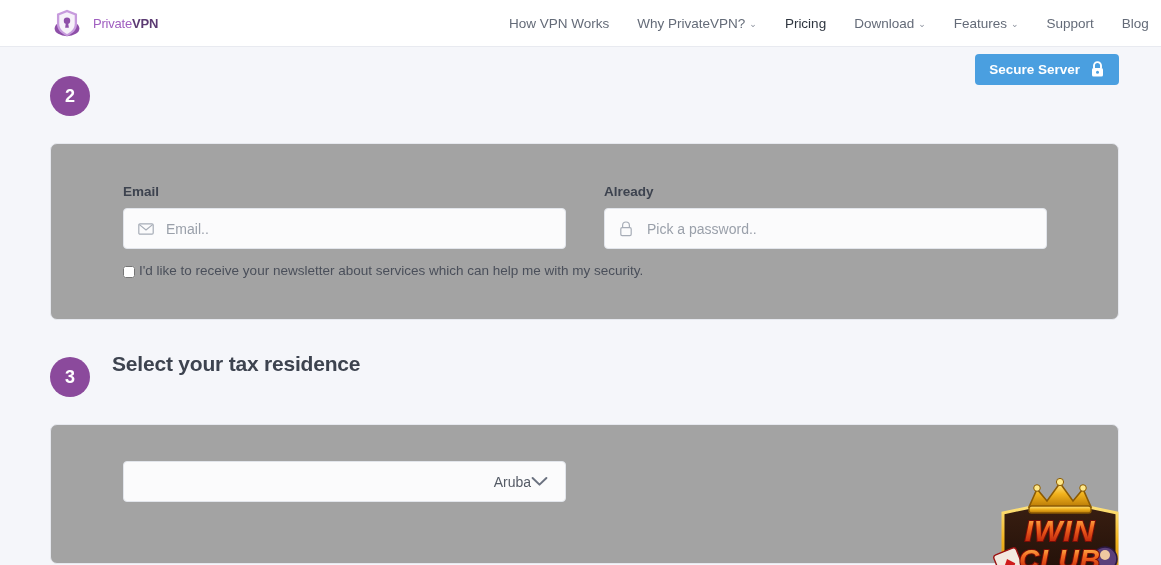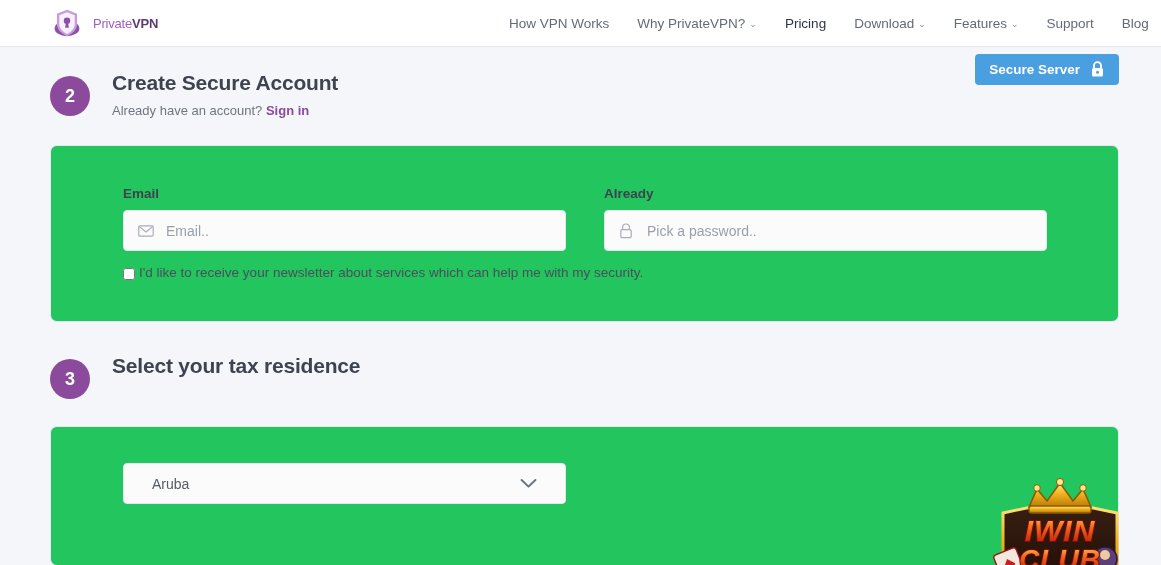--- a/index.html
+++ b/index.html
@@ -124,21 +124,21 @@
     font-size: 13.5px;
     font-weight: 700;
     font-family: "Liberation Sans", sans-serif;
     display: flex;
     align-items: center;
     gap: 10px;
     cursor: pointer;
   }
 
   .card {
-    background: #22c55e;
+    background: #a3a3a3;
     border: 1px solid #e6e8ee;
     border-radius: 7px;
     margin: 0 42px 0 50px;
     position: relative;
   }
   .card-1 { margin-top: 27px; height: 177px; }
   .card-3 { margin-top: 27px; height: 140px; }
 
   .fields {
     display: flex;
@@ -193,22 +193,22 @@
 
   .select-wrap {
     margin: 36px 0 0 72px;
     width: 443px;
     height: 41px;
     border: 1px solid #e2e5eb;
     border-radius: 4px;
     background: #fbfbfc;
     display: flex;
     align-items: center;
-    justify-content: space-between;
-    padding: 0 28px;
+    justify-content: flex-end;
+    padding: 0 17px;
     cursor: pointer;
   }
   .select-value { font-size: 14px; color: #555b66; }
 
   
   .iwin-overlay {
     position: absolute;
     left: 985px;
     top: 430px;
     width: 150px;
@@ -259,27 +259,20 @@
     <a class="nav-item" href="#">
       <span>Blog</span>
     </a>
   </nav>
 </div>
 
 <div class="page">
 
   <div class="step-head">
     <div class="step-badge">2</div>
-    <div class="step-texts">
-      <h1 class="step-title">Create Secure Account</h1>
-      <div class="step-sub">
-        <span>Already have an account?</span>
-        <a href="#">Sign in</a>
-      </div>
-    </div>
   </div>
 
   <button class="secure-btn">
     <span>Secure Server</span>
     <svg width="15" height="17" viewBox="0 0 15 17">
       <path d="M4 7 V4.6 A3.5 3.5 0 0 1 11 4.6 V7" fill="none" stroke="#ffffff" stroke-width="1.9"></path>
       <rect x="2" y="7" width="11" height="8.5" rx="1.6" fill="#ffffff"></rect>
       <circle cx="7.5" cy="11.2" r="1.5" fill="#4a9fe0"></circle>
     </svg>
   </button>

